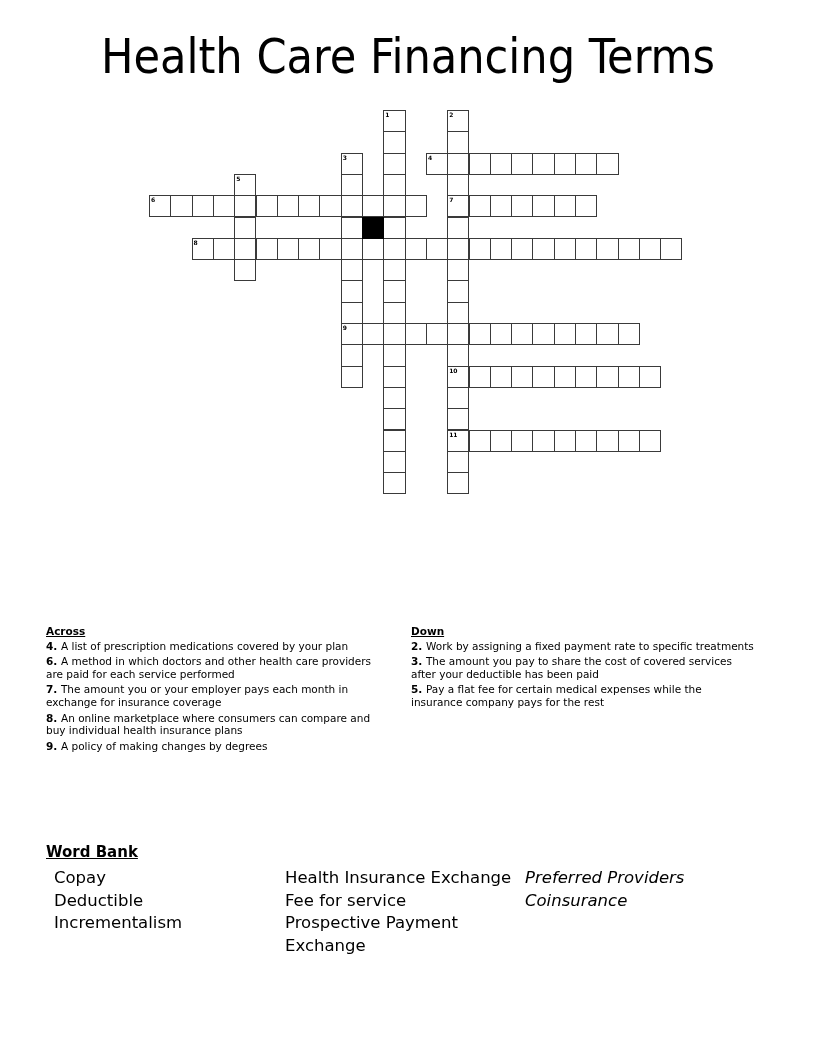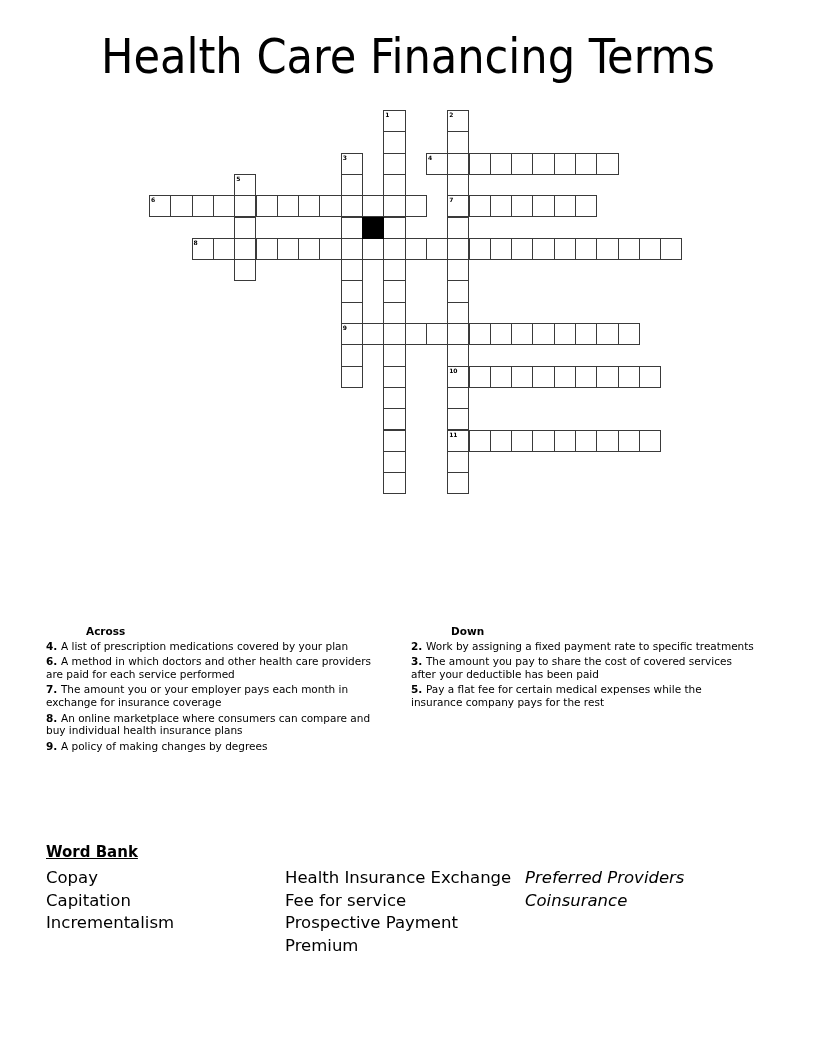--- a/index.html
+++ b/index.html
@@ -74,23 +74,23 @@
     width: 345px;
     font-size: 10.5px;
     line-height: 12.6px;
   }
   #clue-col-left  { left: 0px; }
   #clue-col-right { left: 365px; }
 
   .section-head {
     font-weight: 700;
     font-size: 10.5px;
+    text-decoration: underline;
     margin-bottom: 2px;
     display: block;
-    margin-left: 40px;
   }
   .clue {
     display: block;
     margin-bottom: 3px;
   }
   .clue .cnum {
     font-weight: 700;
   }
 
   
@@ -108,21 +108,21 @@
   }
   .wb-cols {
     position: relative;
     width: 730px;
   }
   .wb-col {
     position: absolute;
     top: 0;
     width: 240px;
   }
-  #wb-col-0 { left: 0px; }
+  #wb-col-0 { left: 8px; }
   #wb-col-1 { left: 239px; }
   #wb-col-2 { left: 479px; font-style: italic; }
   .wb-word {
     display: block;
     font-size: 16.5px;
     line-height: 22.5px;
     font-weight: 400;
     white-space: nowrap;
   }
 </style>
@@ -296,27 +296,27 @@
       <span class="clue"><span class="cnum">3. </span><span>The amount you pay to share the cost of covered services after your deductible has been paid</span></span>
       <span class="clue"><span class="cnum">5. </span><span>Pay a flat fee for certain medical expenses while the insurance company pays for the rest</span></span>
     </div>
 </div>
 
 <div id="word-bank">
   <div id="word-bank-title">Word Bank</div>
   <div class="wb-cols">
     <div class="wb-col" id="wb-col-0">
         <span class="wb-word">Copay</span>
-        <span class="wb-word">Capitation</span>
+        <span class="wb-word">Deductible</span>
         <span class="wb-word">Incrementalism</span>
       </div>
     <div class="wb-col" id="wb-col-1">
         <span class="wb-word">Health Insurance Exchange</span>
         <span class="wb-word">Fee for service</span>
         <span class="wb-word">Prospective Payment</span>
-        <span class="wb-word">Premium</span>
+        <span class="wb-word">Exchange</span>
       </div>
     <div class="wb-col" id="wb-col-2">
         <span class="wb-word">Preferred Providers</span>
         <span class="wb-word">Coinsurance</span>
       </div>
   </div>
 </div>
 
 </body></html>

